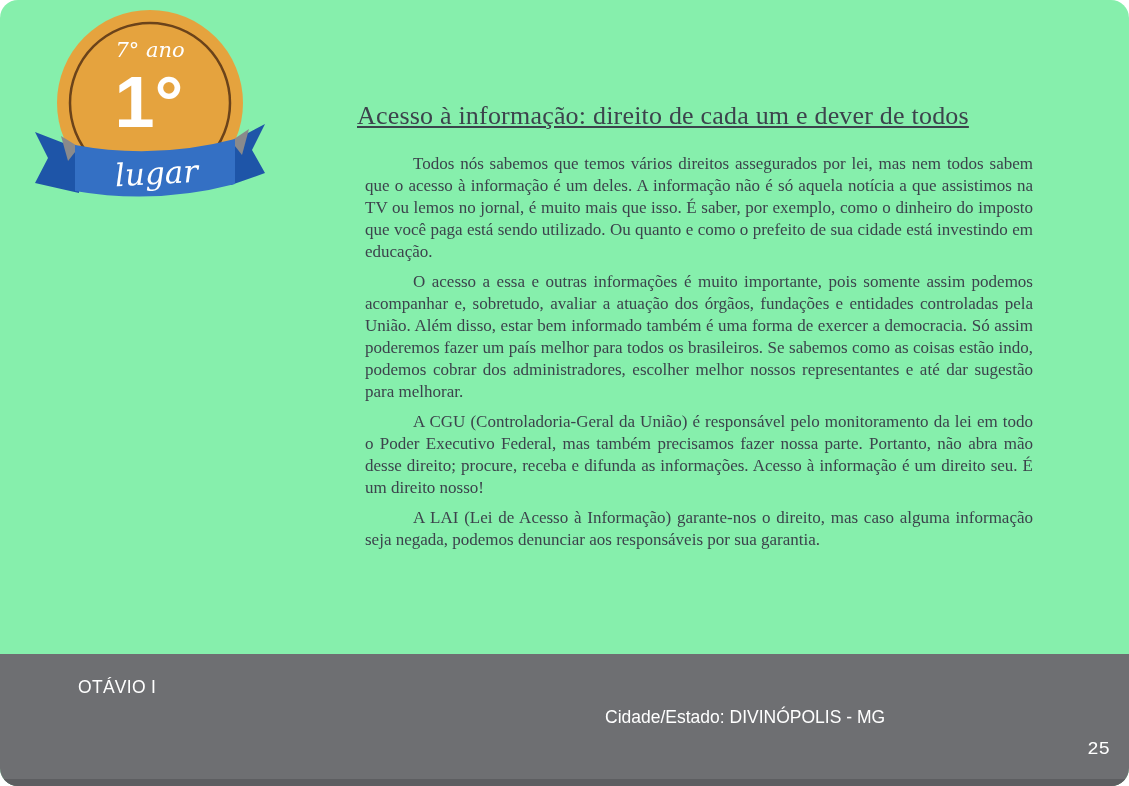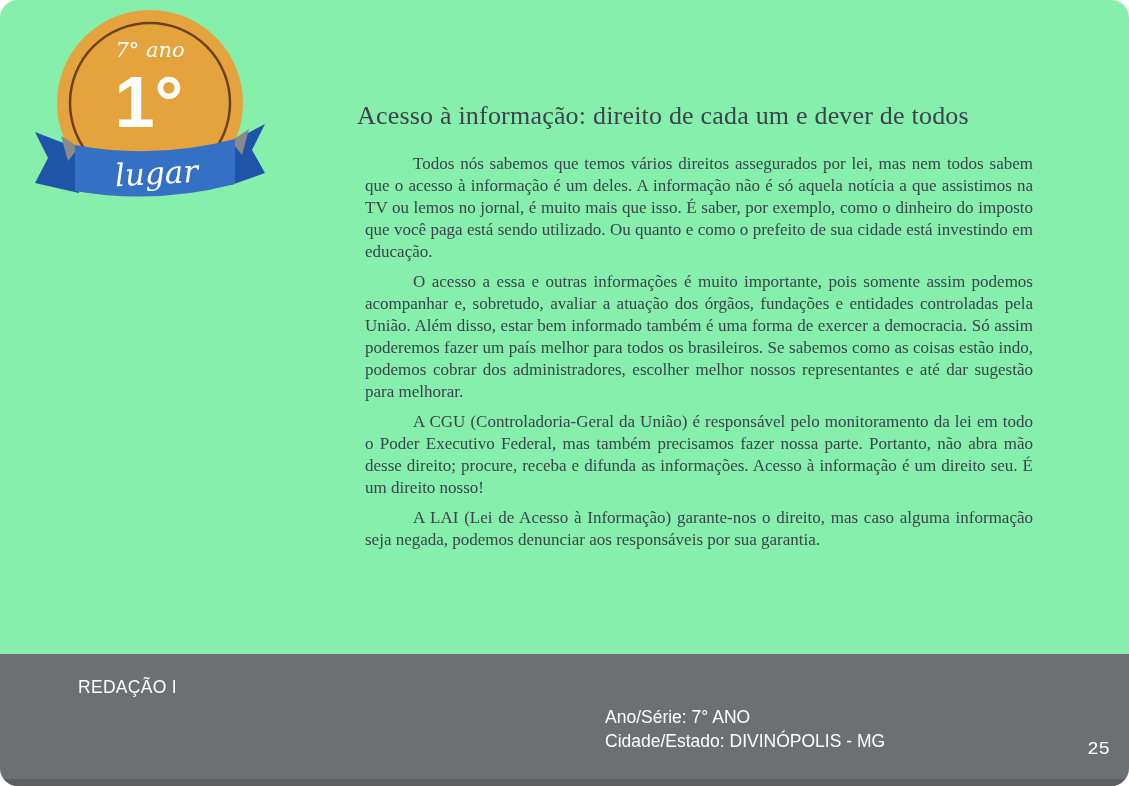--- a/index.html
+++ b/index.html
@@ -12,21 +12,21 @@
   .badge .grade { font-family:"DejaVu Serif", serif; font-style:italic; font-size:21px; }
   .badge .place { font-family:"Liberation Sans", sans-serif; font-weight:bold; font-size:72px; }
   .badge .lugar { font-family:"DejaVu Serif", serif; font-style:italic; font-size:31px; }
 
   .article {
     position:absolute; left:357px; top:100px; width:684px;
     color:#3c434c; font-family:"Liberation Serif", serif;
   }
   .article h1 {
     margin:0 0 22px 0; font-size:26px; font-weight:normal;
-    line-height:31px; letter-spacing:0.2px; color:#3c434c;
+    line-height:31px; letter-spacing:0.2px; color:#3c434c;text-decoration:underline;
   }
   .article p {
     margin:8px; font-size:17px; line-height:22px;
     text-align:justify; text-indent:48px; color:#3c434c;
   }
 
   .footer {
     position:absolute; left:0; top:654px; width:1129px; height:132px;
     background:#6e6f72; color:#ffffff;
   }
@@ -63,28 +63,24 @@
 
   <main class="article">
     <h1>Acesso à informação: direito de cada um e dever de todos</h1>
     <p>Todos nós sabemos que temos vários direitos assegurados por lei, mas nem todos sabem que o acesso à informação é um deles. A informação não é só aquela notícia a que assistimos na TV ou lemos no jornal, é muito mais que isso. É saber, por exemplo, como o dinheiro do imposto que você paga está sendo utilizado. Ou quanto e como o prefeito de sua cidade está investindo em educação.</p>
     <p>O acesso a essa e outras informações é muito importante, pois somente assim podemos acompanhar e, sobretudo, avaliar a atuação dos órgãos, fundações e entidades controladas pela União. Além disso, estar bem informado também é uma forma de exercer a democracia. Só assim poderemos fazer um país melhor para todos os brasileiros. Se sabemos como as coisas estão indo, podemos cobrar dos administradores, escolher melhor nossos representantes e até dar sugestão para melhorar.</p>
     <p>A CGU (Controladoria-Geral da União) é responsável pelo monitoramento da lei em todo o Poder Executivo Federal, mas também precisamos fazer nossa parte. Portanto, não abra mão desse direito; procure, receba e difunda as informações. Acesso à informação é um direito seu. É um direito nosso!</p>
     <p>A LAI (Lei de Acesso à Informação) garante-nos o direito, mas caso alguma informação seja negada, podemos denunciar aos responsáveis por sua garantia.</p>
   </main>
 
   <footer class="footer">
-    <div class="f-section">REDAÇÃO I</div>
+    <div class="f-section">OTÁVIO I</div>
 
 
     <div class="f-right">
-      <div>
-        <span>Ano/Série:</span>
-        <span>7° ANO</span>
-      </div>
       <div>
         <span>Cidade/Estado:</span>
         <span>DIVINÓPOLIS - MG</span>
       </div>
     </div>
 
     <div class="f-page">25</div>
     <div class="f-strip"></div>
   </footer>
 

